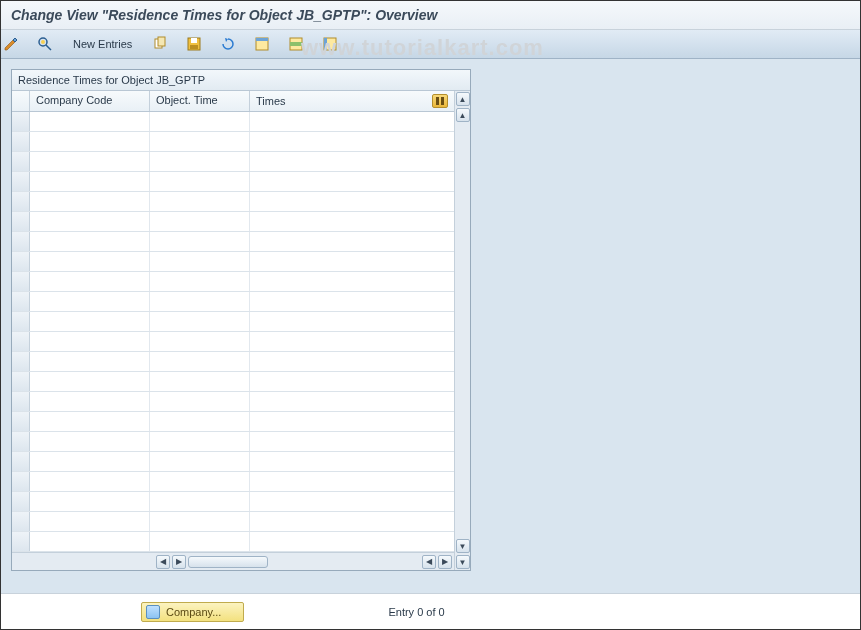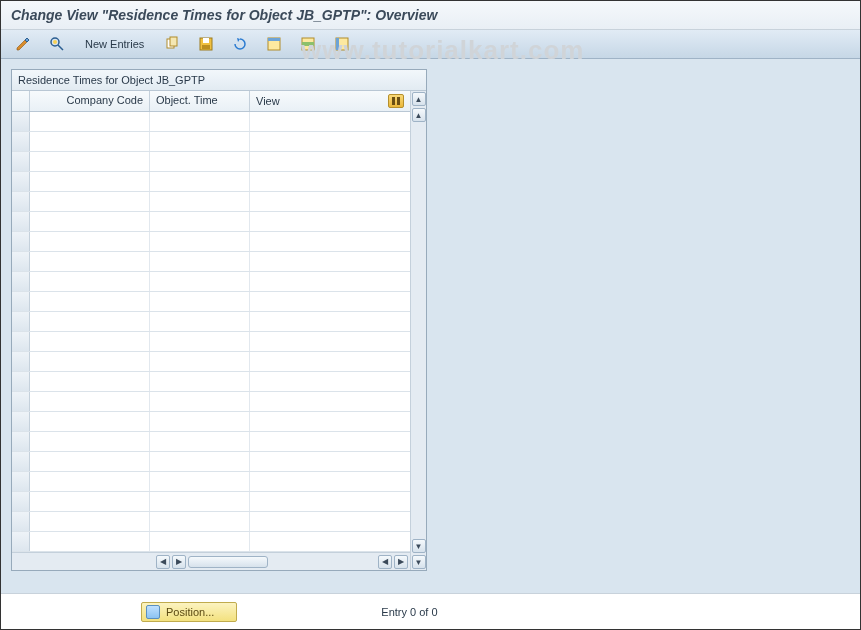--- a/index.html
+++ b/index.html
@@ -19,21 +19,21 @@
       border-bottom: 1px solid #c8d2db;
     }
     .title-bar h1 {
       font-size: 14px;
       font-weight: bold;
       font-style: italic;
       color: #3b4a5a;
     }
     .toolbar {
       background: linear-gradient(#e1ebf5, #c6d7e6);
-      padding: 4px 12px;
+      padding: 4px 0;
       display: flex;
       align-items: center;
       gap: 14px;
       border-bottom: 1px solid #9fb3c6;
     }
     .toolbar .icon-btn {
       width: 20px;
       height: 20px;
       display: inline-flex;
       align-items: center;
@@ -47,21 +47,21 @@
       cursor: pointer;
       padding: 2px 4px;
     }
     .content-region {
       background: #d9e5ef;
       height: 540px;
       padding: 10px;
       position: relative;
     }
     .table-panel {
-      width: 416px;
+      width: 460px;
       background: #e8eff6;
       border: 1px solid #97aabb;
     }
     .panel-title {
       background: linear-gradient(#f2f7fb,#e2ebf2);
       padding: 4px 6px;
       font-size: 11px;
       color: #2a3a4a;
       border-bottom: 1px solid #b9c7d4;
     }
@@ -70,21 +70,21 @@
     }
     .grid-main {
       flex: 1;
     }
     .grid-header {
       display: flex;
       background: linear-gradient(#f7fafc,#e9f0f6);
       border-bottom: 1px solid #b9c7d4;
     }
     .gh-sel { width: 18px; border-right: 1px solid #c4d0db; }
-    .gh-c1 { width: 120px; padding: 3px 6px; border-right: 1px solid #c4d0db; color:#2a3a4a;text-align:right;}
+    .gh-c1 { width: 120px; padding: 3px 6px; border-right: 1px solid #c4d0db; color:#2a3a4a;}
     .gh-c2 { width: 100px; padding: 3px 6px; border-right: 1px solid #c4d0db; color:#2a3a4a;}
     .gh-c3 { flex:1; padding: 3px 6px; color:#2a3a4a; display:flex; justify-content:space-between; align-items:center;}
     .cfg-btn {
       width: 16px; height: 14px;
       background:
         linear-gradient(#f9d978,#eab73a);
       border: 1px solid #b58f2c;
       border-radius: 2px;
       cursor: pointer;
       display: inline-block;
@@ -149,21 +149,21 @@
       background: linear-gradient(#f5f9fc,#d7e2ec);
       border: 1px solid #9fb3c6;
       border-radius: 3px;
       cursor: pointer;
     }
     .hs-gap { flex:1; }
     .watermark {
       position: absolute;
       top: 34px;
       left: 300px;
-      font-size: 26px;
+      font-size: 22px;
       font-weight: bold;
       color: #d0d4d8;
       letter-spacing: 1px;
       pointer-events: none;
       z-index: 50;
     }
     .footer-bar {
       position: absolute;
       bottom: 0;
       left: 0;
@@ -268,21 +268,21 @@
 <div class="content-region">
   <div class="table-panel">
     <div class="panel-title">Residence Times for Object JB_GPTP</div>
     <div class="grid-wrap">
       <div class="grid-main">
         <div class="grid-header">
           <div class="gh-sel"></div>
           <div class="gh-c1">Company Code</div>
           <div class="gh-c2">Object. Time</div>
           <div class="gh-c3">
-            <span>View</span>
+            <span>Times</span>
             <span class="cfg-btn"></span>
           </div>
         </div>
         <div class="grid-body">
           <div class="grid-row">
               <div class="gr-sel"></div>
               <div class="gr-c1"></div>
               <div class="gr-c2"></div>
               <div class="gr-c3"></div>
             </div>
@@ -430,16 +430,16 @@
         <div class="sc-btn">▼</div>
         <div class="sc-btn">▼</div>
       </div>
     </div>
   </div>
 </div>
 
 <div class="footer-bar">
   <span class="position-btn">
     <span class="mini-icon"></span>
-    <span>Position...</span>
+    <span>Company...</span>
   </span>
   <span class="entry-status">Entry 0 of 0</span>
 </div>
 
 </body></html>

